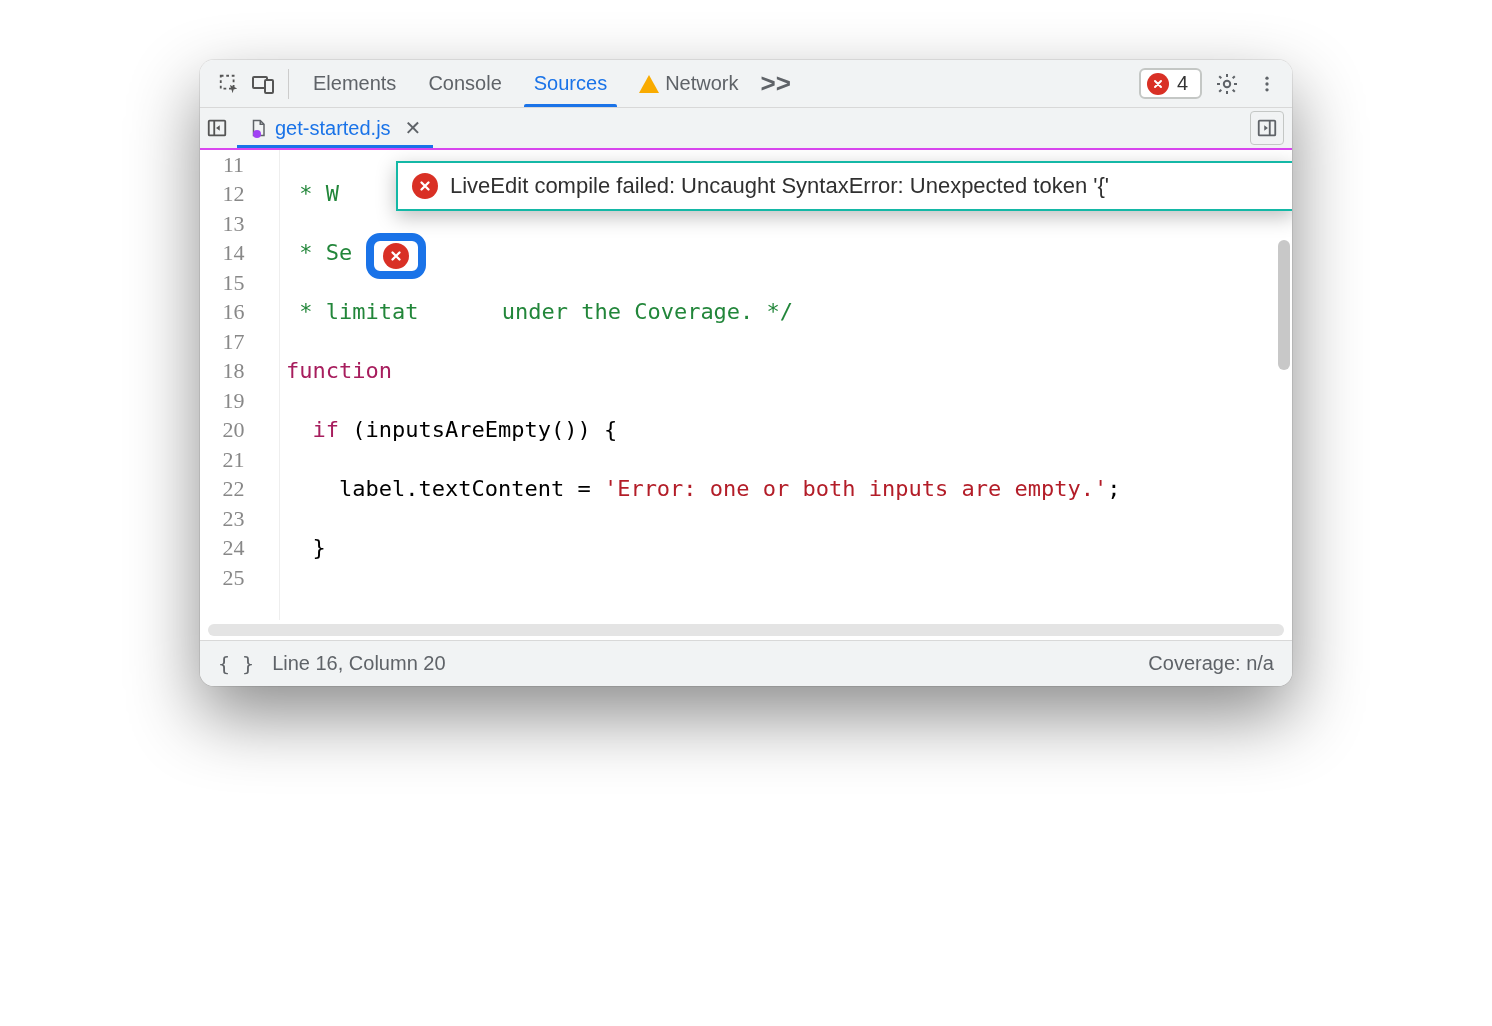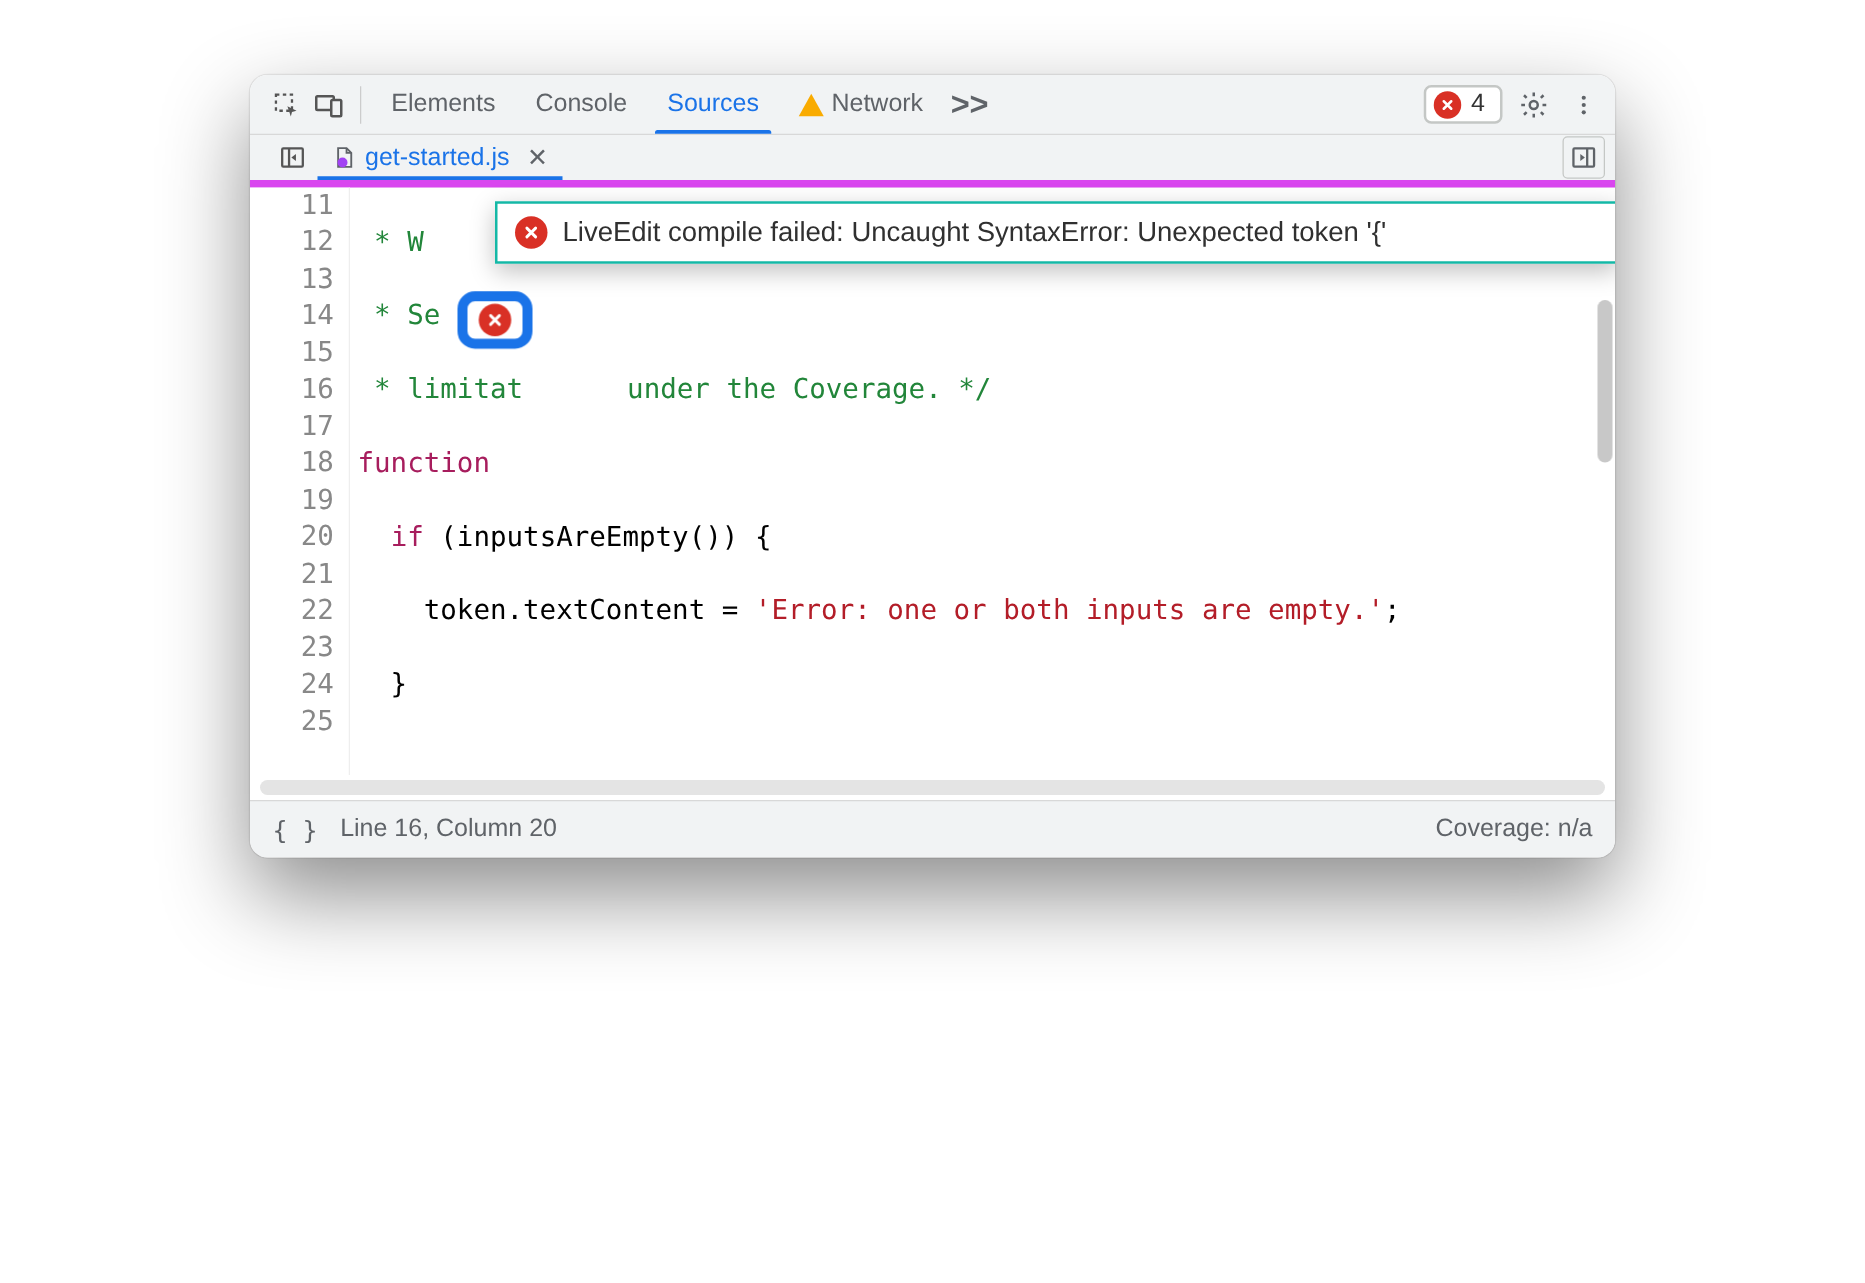--- a/index.html
+++ b/index.html
@@ -59,23 +59,23 @@
     border:2px solid #c4c7c5; border-radius:6px; padding:2px 12px 2px 6px;
     background:#fff;
   }
   .error-badge .count { font-size:20px; color:#333; }
   .gear-icon, .kebab-icon { width:30px; height:30px; display:flex; align-items:center; justify-content:center; color:#5f6368; cursor:pointer; }
 
   
   .filebar {
     height: 42px;
     display:flex; align-items:center;
-    border-bottom:6px solid #d946ef;
+    border-bottom:2px solid #d946ef;
     background:#f1f3f4;
-    padding: 0 8px 0 20px;
+    padding: 0 8px 0 3px;
   }
   .nav-toggle { width:28px; height:28px; display:flex; align-items:center; justify-content:center; color:#555; cursor:pointer; margin-right:6px; }
   .file-tab {
     display:flex; align-items:center; gap:8px;
     height:100%; padding:0 12px;
     color:#1a73e8; font-size:20px;
     position:relative; cursor:pointer;
   }
   .file-tab::after { content:""; position:absolute; left:0; right:0; bottom:0; height:3px; background:#1a73e8; }
   .file-tab .close-x { color:#5f6368; font-size:20px; margin-left:6px; }
@@ -88,26 +88,27 @@
   .code-area {
     display:flex;
     font-family: Menlo, Consolas, monospace;
     font-size: 22px;
     line-height: 1.34;
     height: 470px;
     overflow:hidden;
   }
   .gutter {
     width: 80px;
-    text-align: right;
+    text-align: center;
     padding: 0 12px 0 0;
     color:#888;
     border-right:1px solid #eee;
     background:#fff;
     user-select:none;
+    font-family:Liberation Serif, serif;
   }
   .code {
     flex:1;
     padding:0 10px 0 6px;
     white-space: pre;
     color:#000;
     position:relative;
     overflow-x:hidden;
   }
   .code-line { height:1.34em; }
@@ -296,21 +297,21 @@
         <div>23</div>
         <div>24</div>
         <div>25</div>
       </div>
       <div class="code">
 <div class="code-line"><span class="cmt"> * W</span></div>
 <div class="code-line"><span class="cmt"> * Se</span></div>
 <div class="code-line"><span class="cmt"> * limitat</span><span class="cmt" style="margin-left:70px"> under the Coverage. */</span></div>
 <div class="code-line"><span class="kw">function</span><span>  </span></div>
 <div class="code-line"><span>  </span><span class="kw">if</span><span> (inputsAreEmpty()) {</span></div>
-<div class="code-line"><span>    token.textContent = </span><span class="str">'Error: one or both inputs are empty.'</span><span>;</span></div>
+<div class="code-line"><span>    label.textContent = </span><span class="str">'Error: one or both inputs are empty.'</span><span>;</span></div>
 <div class="code-line"><span>  }</span></div>
 
 
 
 
 
 
 
       </div>
     </div>

